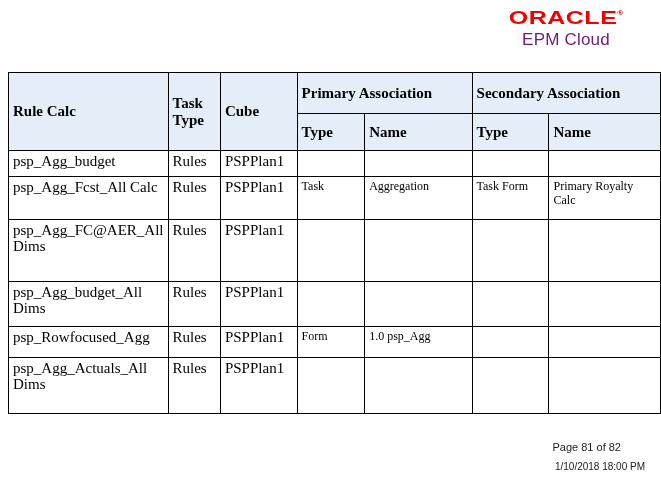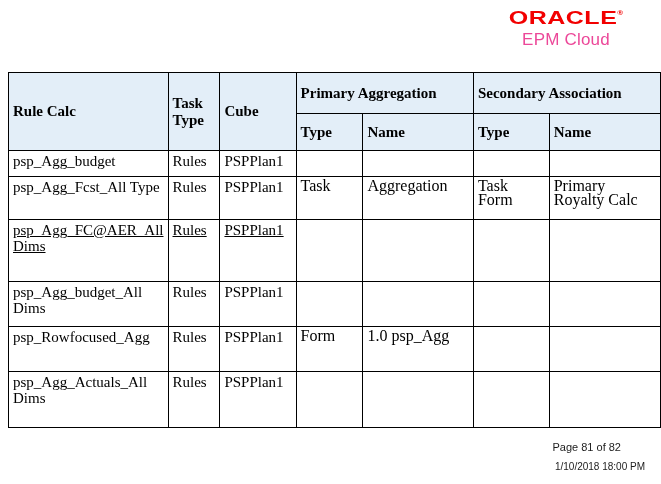--- a/index.html
+++ b/index.html
@@ -37,21 +37,21 @@
   }
   .oracle-reg {
     font-size: 8px;
     vertical-align: 12px;
     letter-spacing: 0;
   }
   .brand-product {
     margin-top: -2px;
     font-size: 17px;
     line-height: 19px;
-    color: #ec4899;
+    color: #701a75;
     letter-spacing: 0.2px;
   }
 
   
   table.report {
     position: absolute;
     left: 8px;
     top: 72px;
     border-collapse: collapse;
     table-layout: fixed;
@@ -71,30 +71,30 @@
     line-height: 17px;
   }
   table.report tbody td {
     font-size: 15px;
     line-height: 16px;
     vertical-align: top;
     overflow-wrap: break-word;
     word-wrap: break-word;
   }
   table.report tbody td.assoc {
-    font-size: 16px;
+    font-size: 12px;
     line-height: 14px;
   }
   thead tr.hdr-group { height: 41px; }
   thead tr.hdr-sub   { height: 37px; }
   tbody tr:nth-child(1) { height: 26px; }
   tbody tr:nth-child(2) { height: 43px; }
-  tbody tr:nth-child(3) { height: 62px; text-decoration: underline; }
+  tbody tr:nth-child(3) { height: 62px; }
   tbody tr:nth-child(4) { height: 45px; }
-  tbody tr:nth-child(5) { height: 45px; }
+  tbody tr:nth-child(5) { height: 31px; }
   tbody tr:nth-child(6) { height: 56px; }
 
   
   .footer-page {
     position: absolute;
     top: 441px;
     right: 40px;
     font-family: "Liberation Sans", sans-serif;
     font-size: 11px;
     color: #1c1c1c;
@@ -126,42 +126,42 @@
       <col style="width:75px">
       <col style="width:118px">
       <col style="width:87px">
       <col style="width:129px">
     </colgroup>
     <thead>
       <tr class="hdr-group">
         <th rowspan="2">Rule Calc</th>
         <th rowspan="2">Task Type</th>
         <th rowspan="2">Cube</th>
-        <th colspan="2">Primary Aggregation</th>
+        <th colspan="2">Primary Association</th>
         <th colspan="2">Secondary Association</th>
       </tr>
       <tr class="hdr-sub">
         <th>Type</th>
         <th>Name</th>
         <th>Type</th>
         <th>Name</th>
       </tr>
     </thead>
     <tbody>
       <tr>
         <td>psp_Agg_budget</td>
         <td>Rules</td>
         <td>PSPPlan1</td>
         <td class="assoc"></td>
         <td class="assoc"></td>
         <td class="assoc"></td>
         <td class="assoc"></td>
       </tr>
       <tr>
-        <td>psp_Agg_Fcst_All Type</td>
+        <td>psp_Agg_Fcst_All Calc</td>
         <td>Rules</td>
         <td>PSPPlan1</td>
         <td class="assoc">Task</td>
         <td class="assoc">Aggregation</td>
         <td class="assoc">Task Form</td>
         <td class="assoc">Primary Royalty Calc</td>
       </tr>
       <tr>
         <td>psp_Agg_FC@AER_All Dims</td>
         <td>Rules</td>

